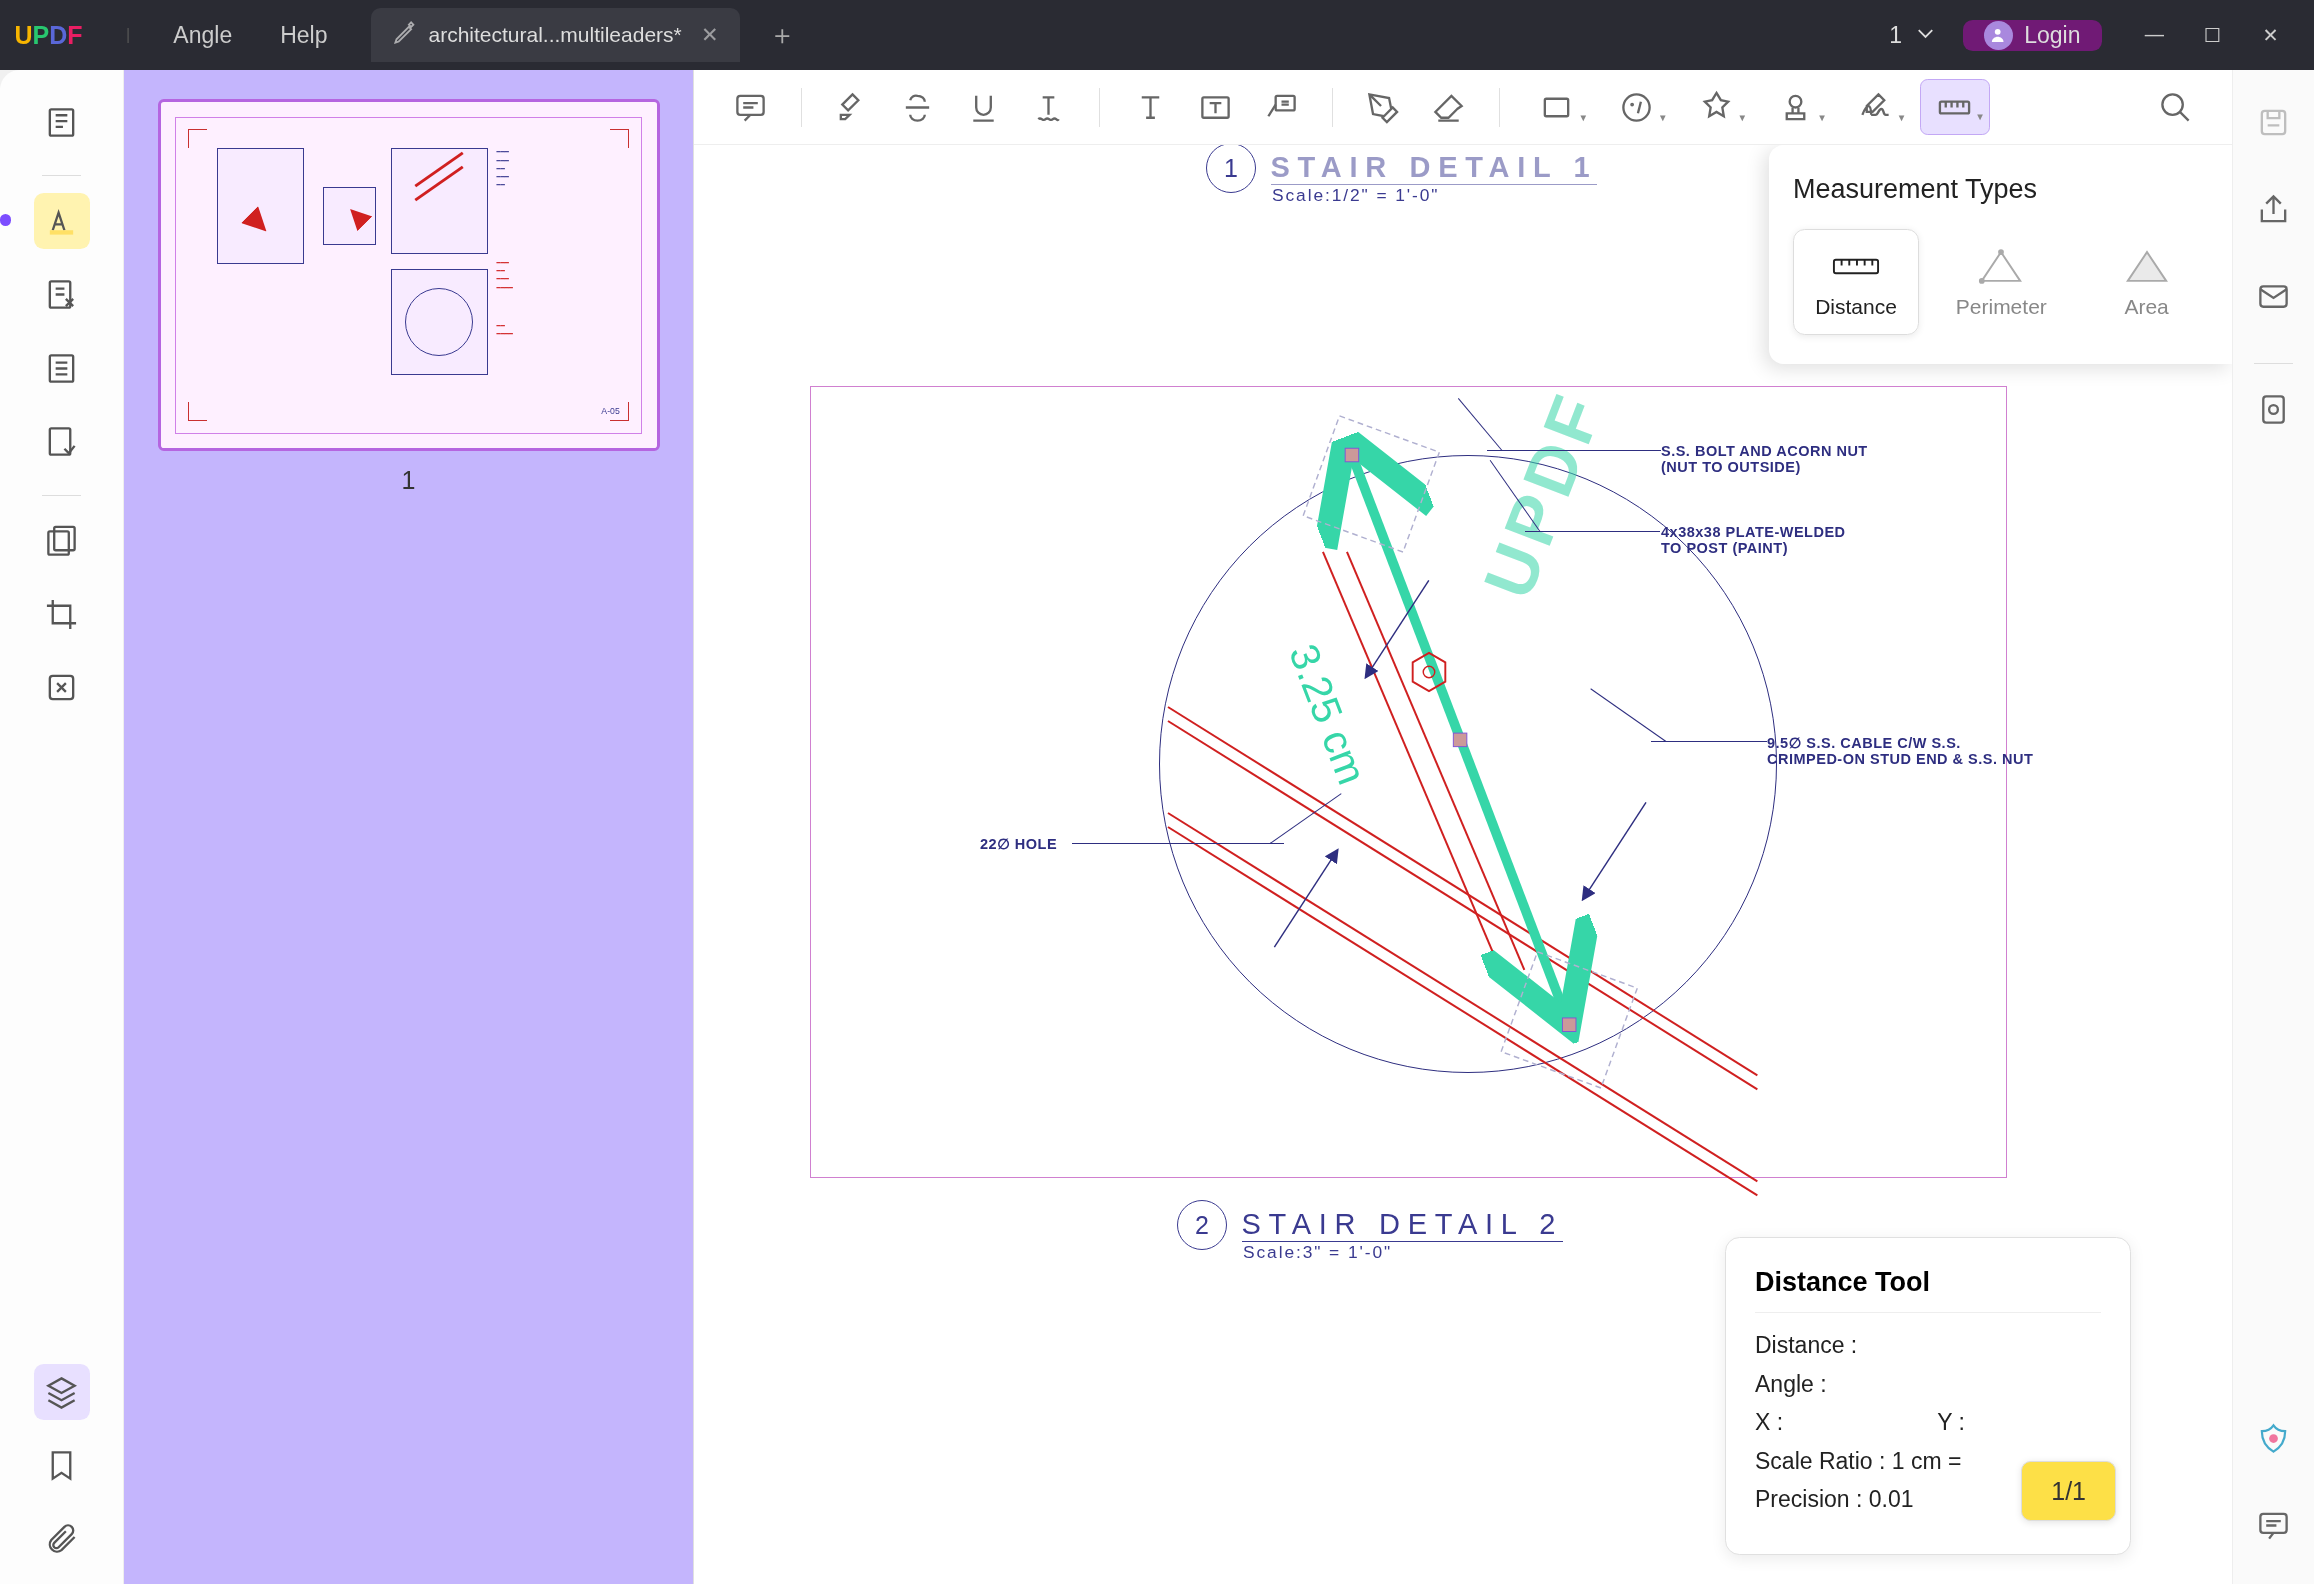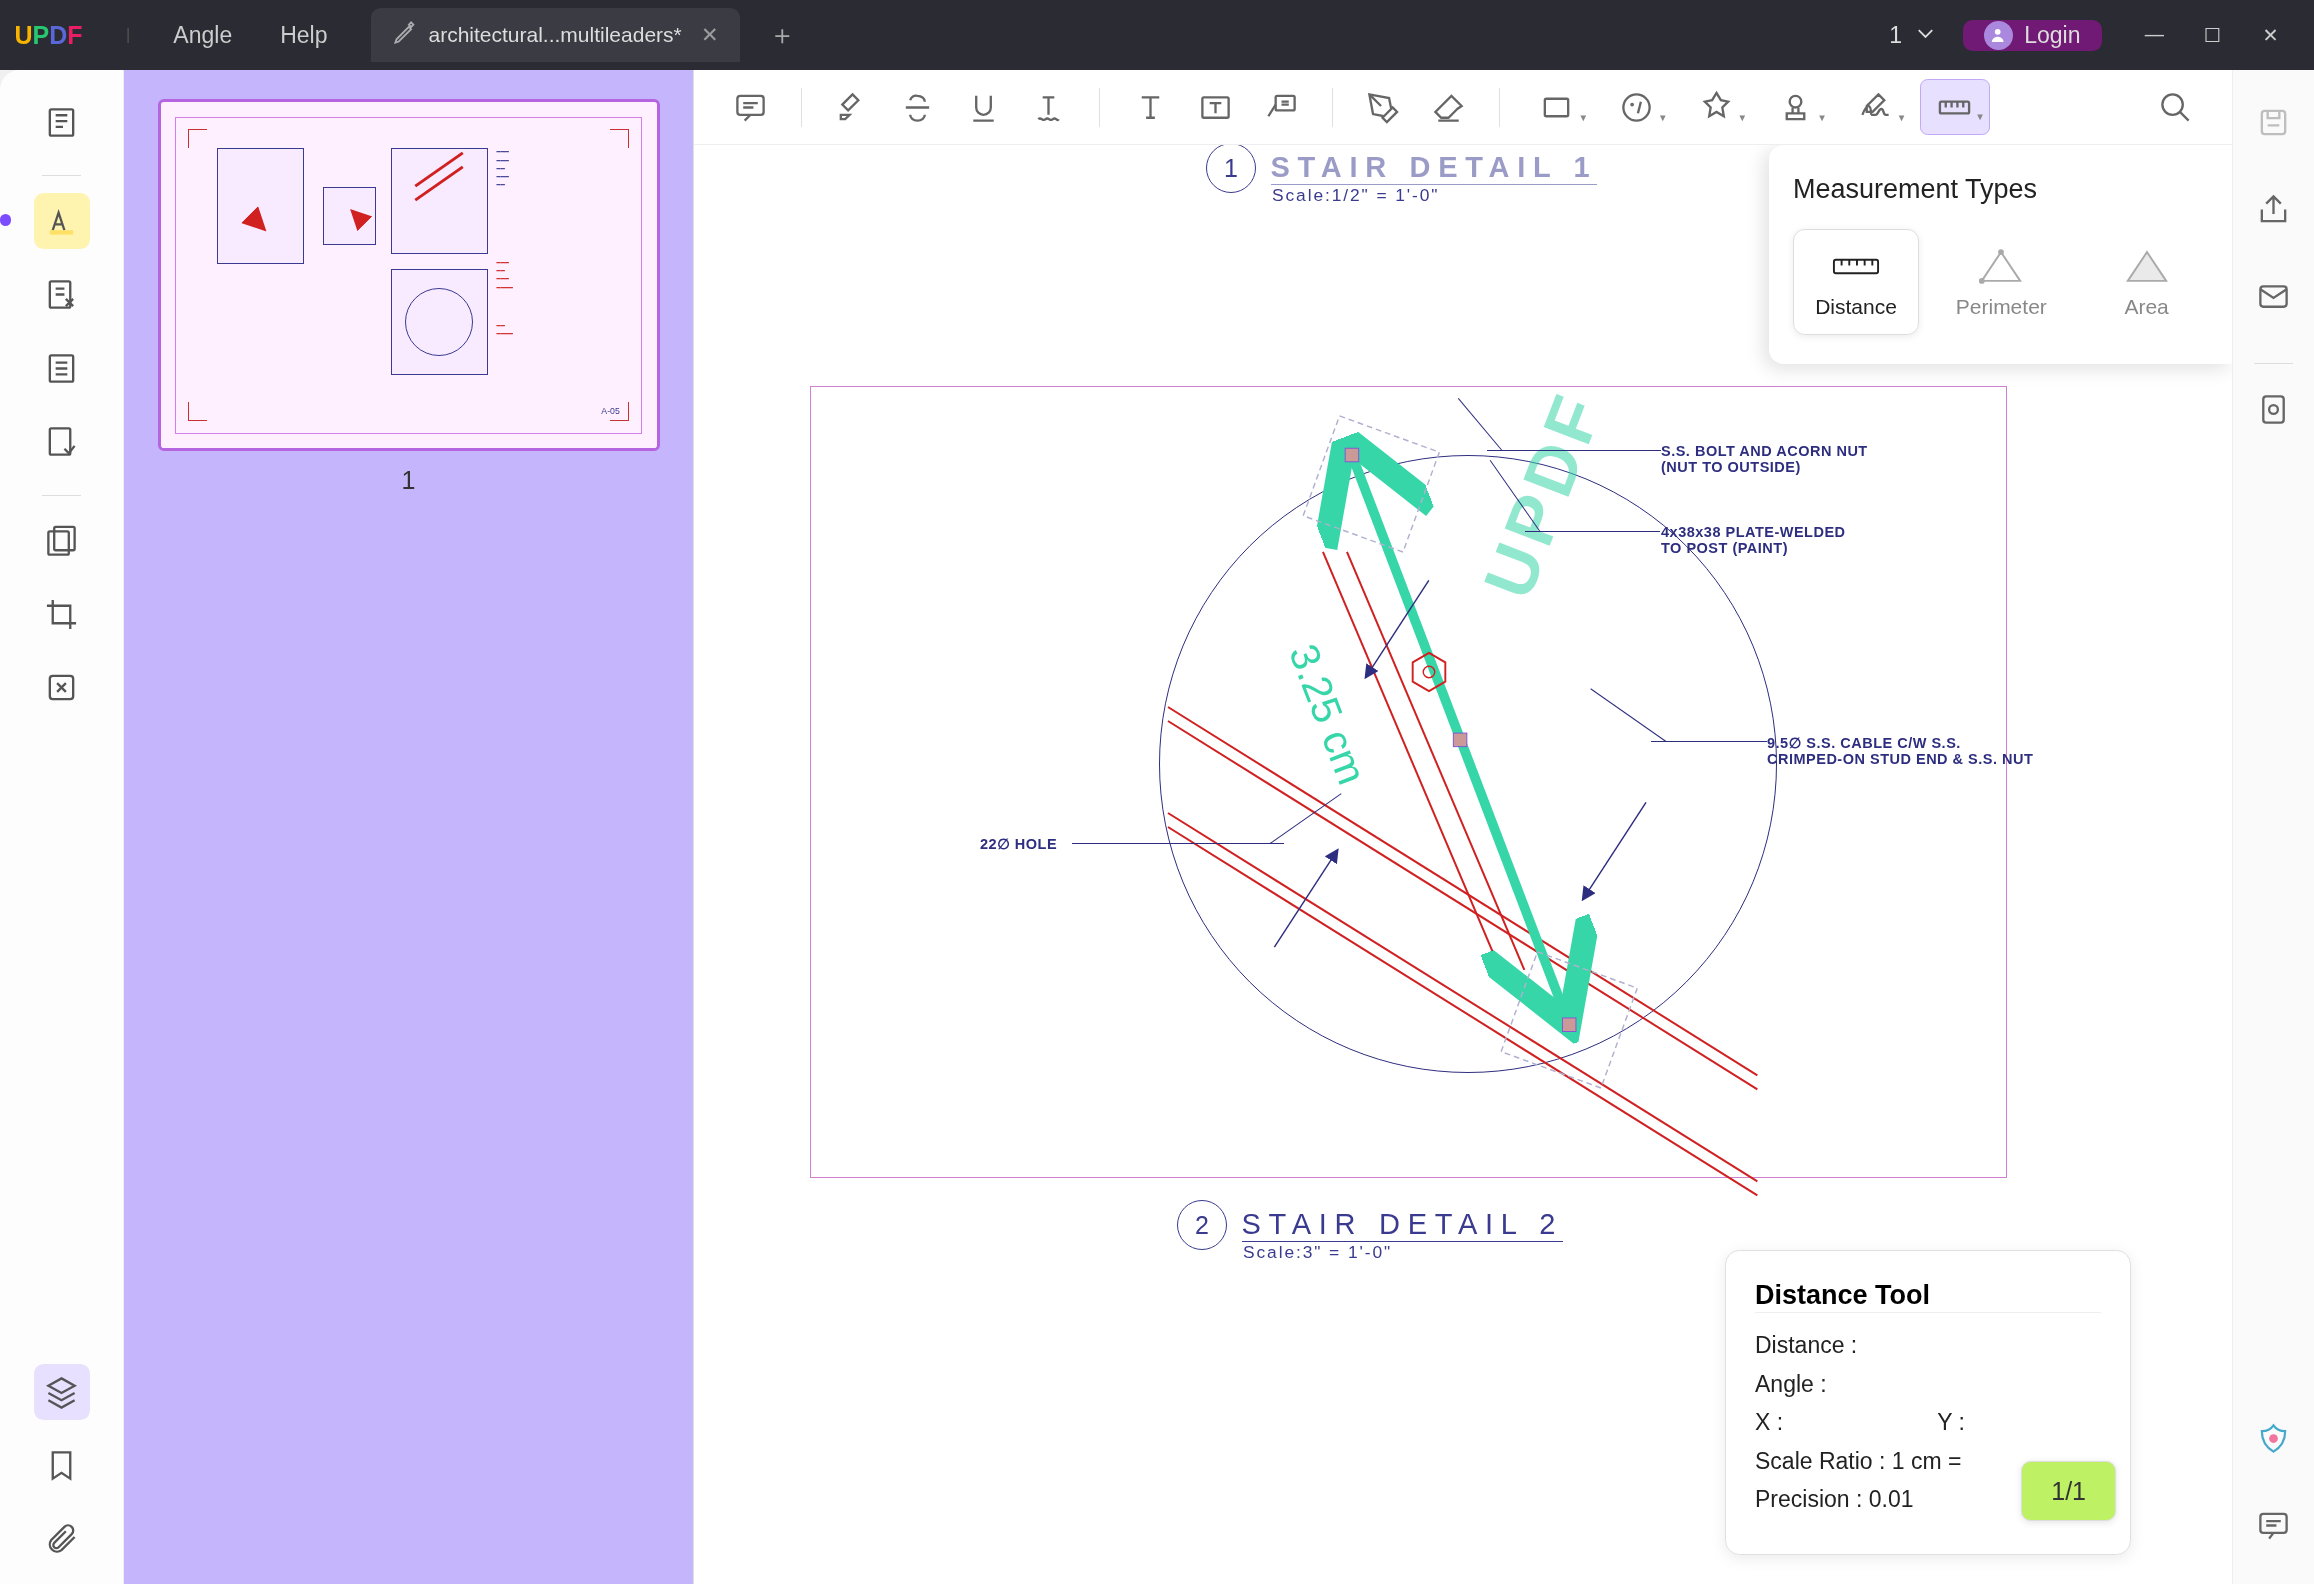--- a/index.html
+++ b/index.html
@@ -61,26 +61,26 @@
 .measure-panel h3 { font-size: 27px; font-weight: 500; color: #222; margin-bottom: 24px; }
 .measure-types { display: flex; gap: 19.3px; }
 .measure-type { border: 1px solid transparent; border-radius: 11.6px; padding: 14.5px 19.3px; display: flex; flex-direction: column; align-items: center; cursor: pointer; color: #888; font-size: 21px; min-width: 126px; }
 .measure-type.active { border-color: #ddd; color: #222; box-shadow: 0 1.9px 7.7px rgba(0,0,0,0.08); }
 .measure-type .mt-icon { height: 43px; display: flex; align-items: center; margin-bottom: 7.7px; }
 
 .right-rail { width: 82px; background: #fafafa; display: flex; flex-direction: column; align-items: center; padding-top: 24px; border-left: 1px solid #eee; }
 .right-rail .rail-icon { margin-bottom: 31px; color: #666; }
 
 .distance-tool-panel { position: absolute; bottom: 29px; right: 101px; width: 406px; background: #fff; border: 1px solid #e0e0e0; border-radius: 14.5px; padding: 29px; z-index: 90; box-shadow: 0 3.9px 14.5px rgba(0,0,0,0.08); }
-.distance-tool-panel h3 { font-size: 27px; font-weight: 700; margin-bottom: 19.3px; padding-bottom: 1px; border-bottom: 1px solid #eee; }
+.distance-tool-panel h3 { font-size: 27px; font-weight: 700; margin-bottom: 19.3px; padding-bottom: 14px; border-bottom: 1px solid #eee; }
 .distance-tool-panel .row { font-size: 23px; color: #222; margin-bottom: 11.6px; display: flex; }
 .distance-tool-panel .row .label { }
 .distance-tool-panel .row.two { justify-content: flex-start; gap: 154px; }
 
-.page-nav { position: absolute; bottom: 63px; right: 116px; background: #bef264; border: 1px solid #ddd; border-radius: 9.7px; padding: 14.5px 29px; font-size: 25px; color: #333; z-index: 95; box-shadow: 0 1.9px 7.7px rgba(0,0,0,0.1); }
+.page-nav { position: absolute; bottom: 63px; right: 116px; background: #fde047; border: 1px solid #ddd; border-radius: 9.7px; padding: 14.5px 29px; font-size: 25px; color: #333; z-index: 95; box-shadow: 0 1.9px 7.7px rgba(0,0,0,0.1); }
 
 
 .detail-title { position: absolute; display: flex; align-items: center; font-family: "Courier New", monospace; color: #3a3a90; }
 .detail-title .circ { width: 50px; height: 50px; border: 1.9px solid #3a3a90; border-radius: 50%; display: flex; align-items: center; justify-content: center; font-size: 25px; margin-right: 14.5px; }
 .detail-title .ttext { font-size: 29px; letter-spacing: 7.7px; border-bottom: 1.9px solid #3a3a90; }
 .detail-title .tscale { position: absolute; left: 66px; top: 42px; font-size: 17.4px; letter-spacing: 1.9px; }
 
 .drawing-box { position: absolute; border: 1.9px solid #d080d0; }
 .big-circle { position: absolute; border: 1.9px solid #2e2e80; border-radius: 50%; }
 

